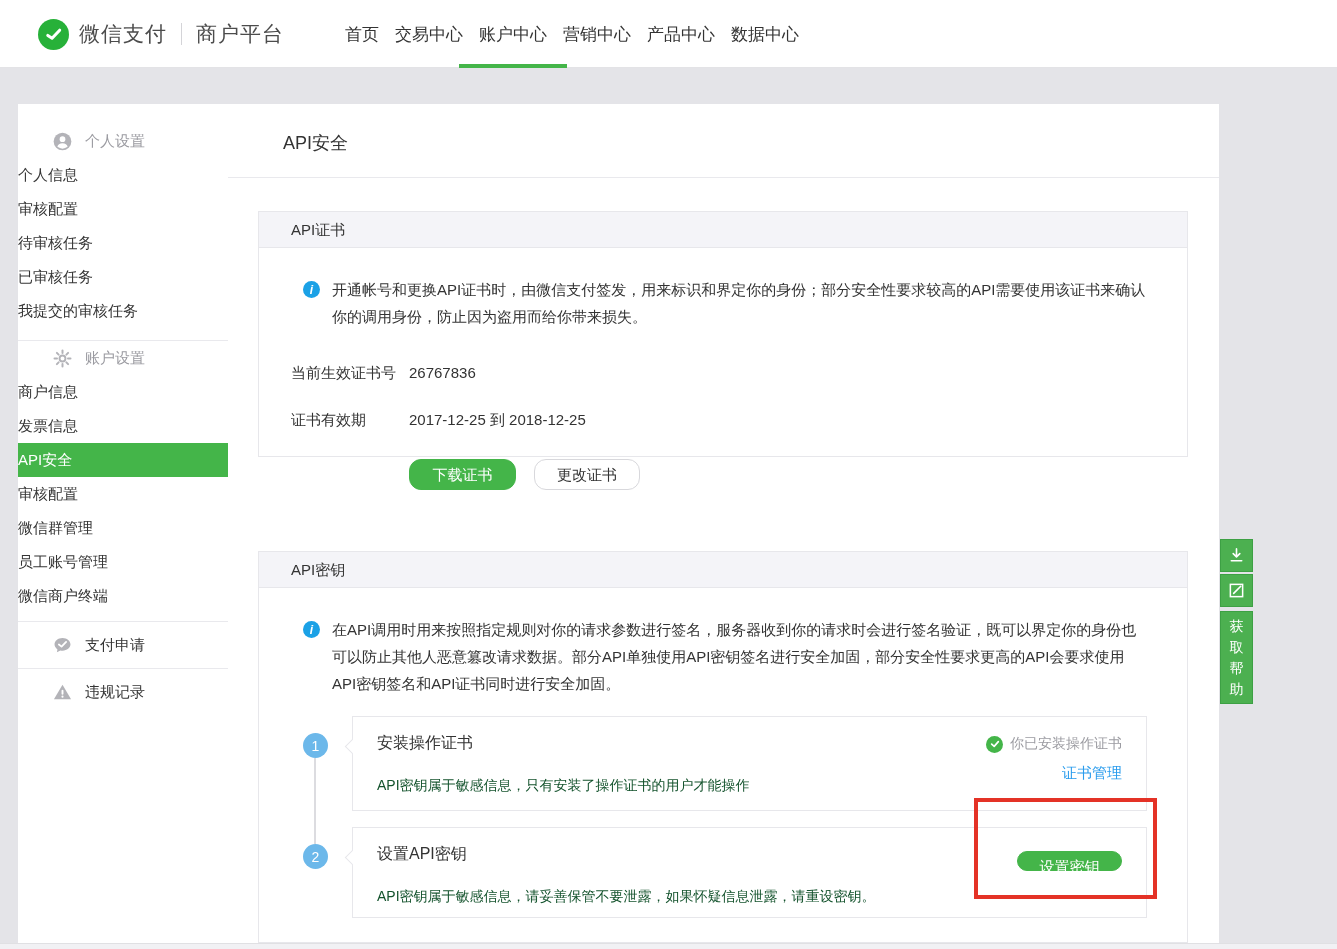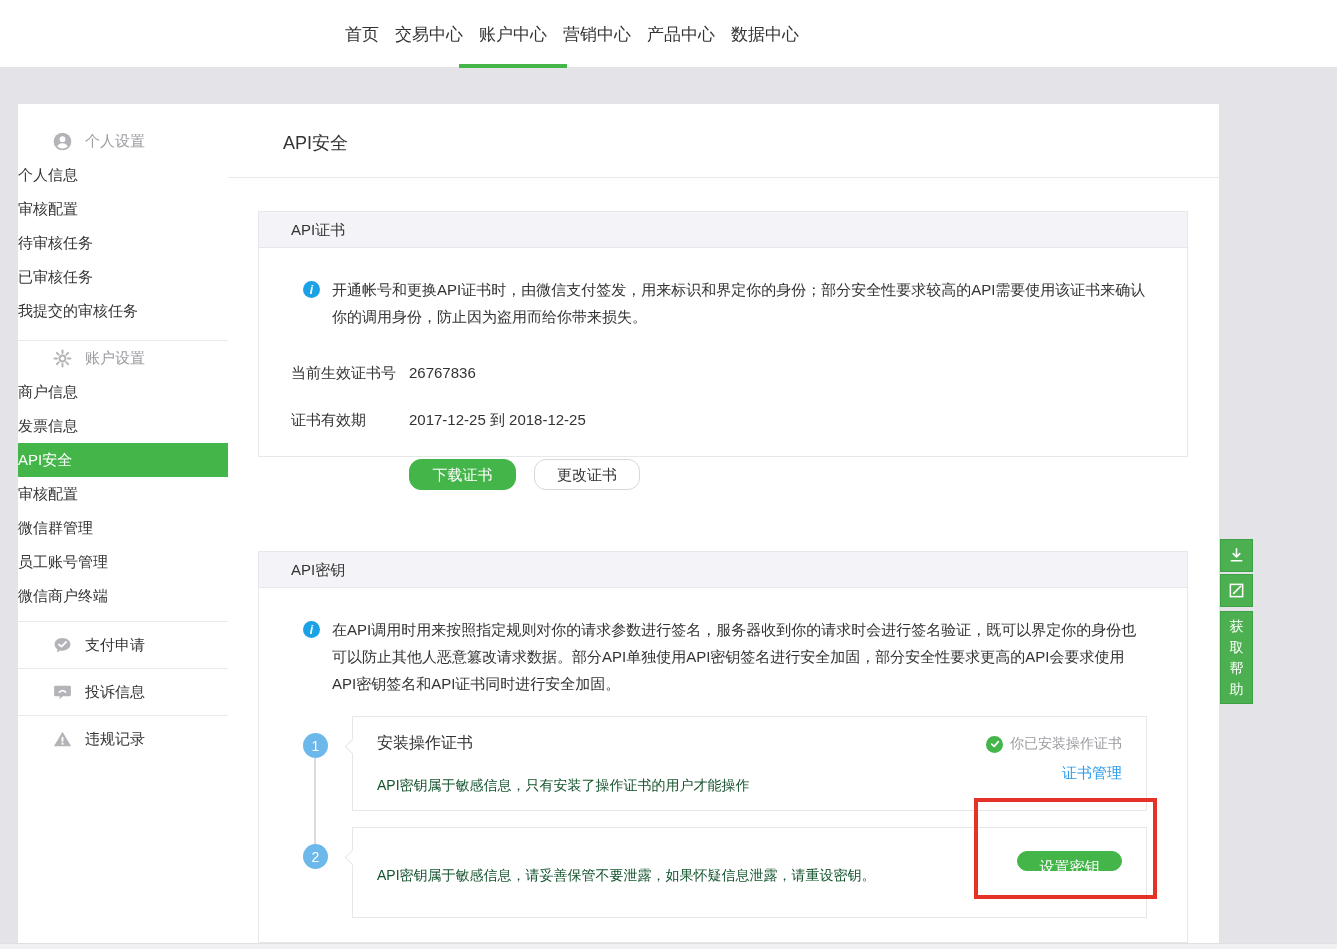--- a/index.html
+++ b/index.html
@@ -87,20 +87,30 @@
   .help-text { width:16px; font-size:14px; line-height:21px; text-align:center; color:#fff; word-break:break-all; }
 
   .bottom-strip { position:absolute; left:0; bottom:0; width:1337px; height:6px; background:#f1f1f4; border-top:1px solid #e0e0e3; }
 </style>
 </head>
 <body>
 
 <div class="screen">
 
   <div class="header">
+    <div class="logo">
+      <span class="logo-circle">
+        <svg width="19" height="19" viewBox="0 0 20 20">
+            <path d="M4 11 L8.5 14 L16.5 5.5" fill="none" stroke="#fff" stroke-width="3.2" stroke-linecap="round" stroke-linejoin="round"></path>
+          </svg>
+      </span>
+      <span class="logo-brand">微信支付</span>
+      <span class="logo-sep"></span>
+      <span class="logo-product">商户平台</span>
+    </div>
     <div class="nav">
       <div class="nav-item">首页</div>
       <div class="nav-item">交易中心</div>
       <div class="nav-item active">账户中心</div>
       <div class="nav-item">营销中心</div>
       <div class="nav-item">产品中心</div>
       <div class="nav-item">数据中心</div>
     </div>
   </div>
 
@@ -155,29 +165,20 @@
           <svg width="19" height="19" viewBox="0 0 20 20">
               <path d="M10 2 C5.3 2 1.6 5 1.6 8.8 c0 2.2 1.2 4.1 3.1 5.3 L4.1 17.2 7.8 15.3 c0.7 0.15 1.4 0.2 2.2 0.2 4.7 0 8.4-3 8.4-6.7 S14.7 2 10 2 z" fill="#b3b3b8"></path>
               <path d="M6.2 9 L9 11.2 L13.8 6.3" fill="none" stroke="#fff" stroke-width="1.9" stroke-linecap="round" stroke-linejoin="round"></path>
             </svg>
         </span>
         <span>支付申请</span>
       </div>
       <div class="side-link">
         <span class="sicon">
           <svg width="19" height="19" viewBox="0 0 20 20">
-              <path d="M2.5 3 h15 a1.3 1.3 0 0 1 1.3 1.3 v8.4 a1.3 1.3 0 0 1 -1.3 1.3 h-7.2 l-3.6 3 0.4-3 h-4.6 a1.3 1.3 0 0 1 -1.3 -1.3 v-8.4 a1.3 1.3 0 0 1 1.3 -1.3 z" fill="#b3b3b8"></path>
-              <path d="M6.8 9.6 Q10 6.6 13.2 9.6" fill="none" stroke="#fff" stroke-width="1.8" stroke-linecap="round"></path>
-            </svg>
-        </span>
-        <span>投诉信息</span>
-      </div>
-      <div class="side-link">
-        <span class="sicon">
-          <svg width="19" height="19" viewBox="0 0 20 20">
               <path d="M10 1.8 L19 17 H1 Z" fill="#b3b3b8"></path>
               <rect x="9" y="7.2" width="2" height="5.2" rx="1" fill="#fff"></rect>
               <circle cx="10" cy="14.4" r="1.15" fill="#fff"></circle>
             </svg>
         </span>
         <span>违规记录</span>
       </div>
     </div>
   </div>
 
@@ -234,20 +235,21 @@
               </div>
               <a class="link-blue">证书管理</a>
             </div>
           </div>
         </div>
 
         <div class="step">
           <span class="step-num">2</span>
           <div class="step-box step-box-2">
             <div class="step-main">
+              <div class="step-title">设置API密钥</div>
               <div class="step-desc">API密钥属于敏感信息，请妥善保管不要泄露，如果怀疑信息泄露，请重设密钥。</div>
             </div>
             <div class="step-side">
               <span class="btn btn-green btn-setkey">设置密钥</span>
             </div>
           </div>
         </div>
 
       </div>
     </div>

